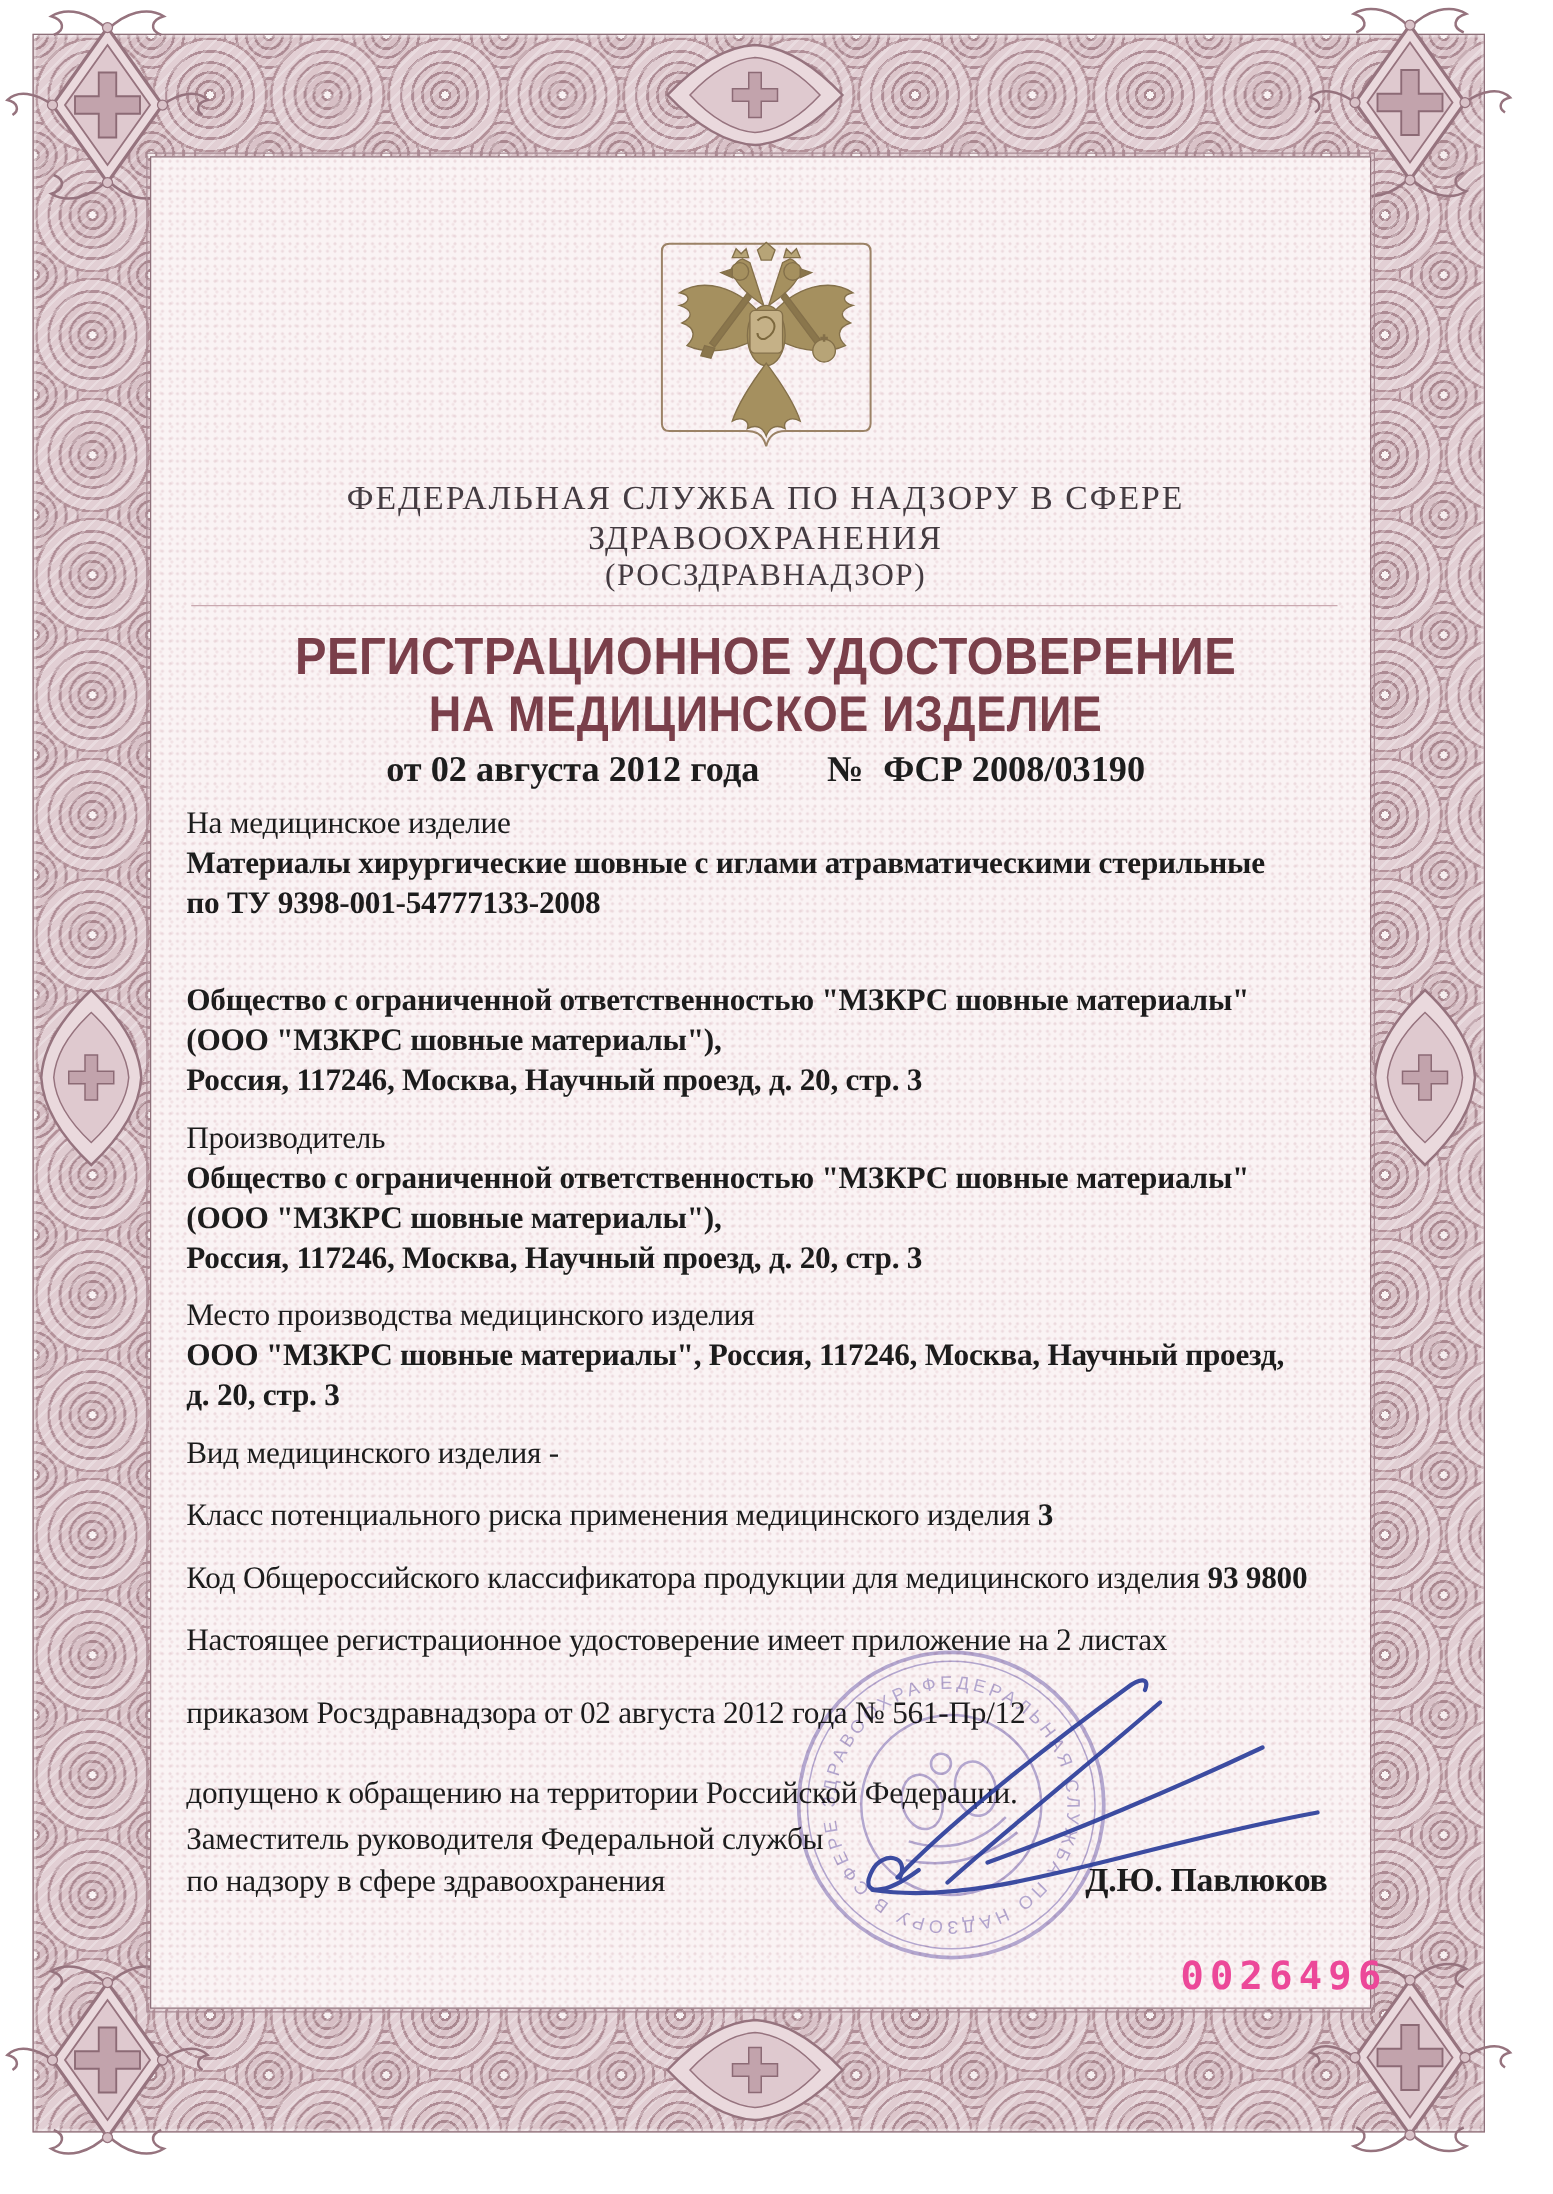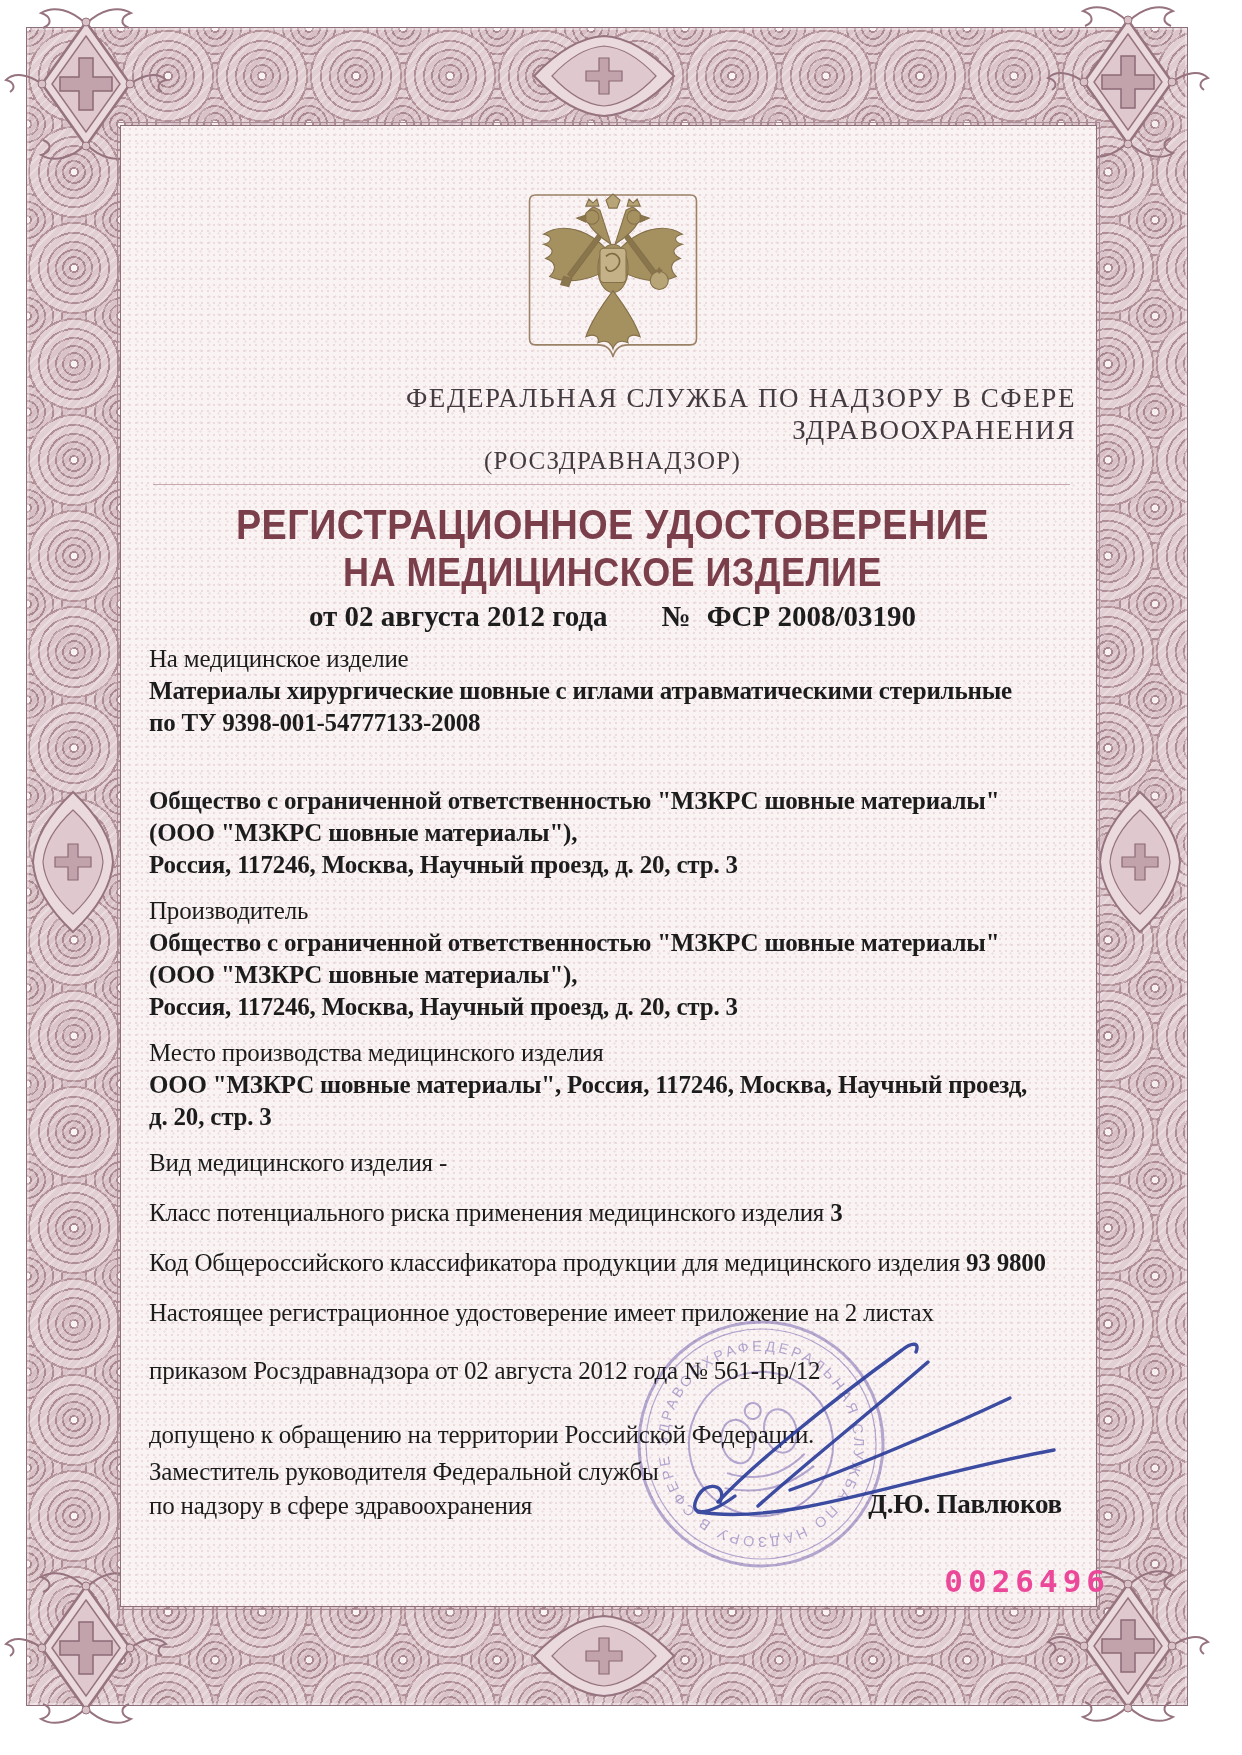--- a/index.html
+++ b/index.html
@@ -26,21 +26,21 @@
       radial-gradient(rgba(205,160,170,.30) 1px, rgba(0,0,0,0) 1.4px),
       radial-gradient(rgba(205,160,170,.20) 1px, rgba(0,0,0,0) 1.4px);
     background-size:6px 6px, 9px 9px;
     background-position:0 0, 3px 4px;
     border:1px solid #8d6f79;
     outline:1px solid #a88a94;outline-offset:2px;}
 
   .emblem{display:block;margin:66px auto 0;}
 
   .agency{margin-top:14px;text-align:center;color:#443b41;}
-  .agency .l1{font-size:27px;line-height:32px;letter-spacing:1.6px;text-align:right;}
+  .agency .l1{font-size:27px;line-height:32px;letter-spacing:1.6px;}
   .agency .l2{font-size:25px;line-height:30px;letter-spacing:1.2px;}
 
   .rule{margin:8px 6px 0 4px;border:none;border-top:1px solid #c9a9b0;height:0;}
 
   .title{margin-top:16px;text-align:center;color:#7a3f4a;font-family:"Liberation Sans",sans-serif;font-weight:bold;}
   .title .t1{display:block;font-size:42px;line-height:48px;transform:scaleX(.9);transform-origin:center;letter-spacing:.5px;}
   .title .t2{display:block;font-size:40px;line-height:46px;transform:scaleX(.9);transform-origin:center;letter-spacing:.5px;}
 
   .dateline{margin-top:4px;text-align:center;font-size:29px;line-height:34px;font-weight:bold;color:#1d1d1d;}
   .dateline .nsign{margin-left:54px;}

